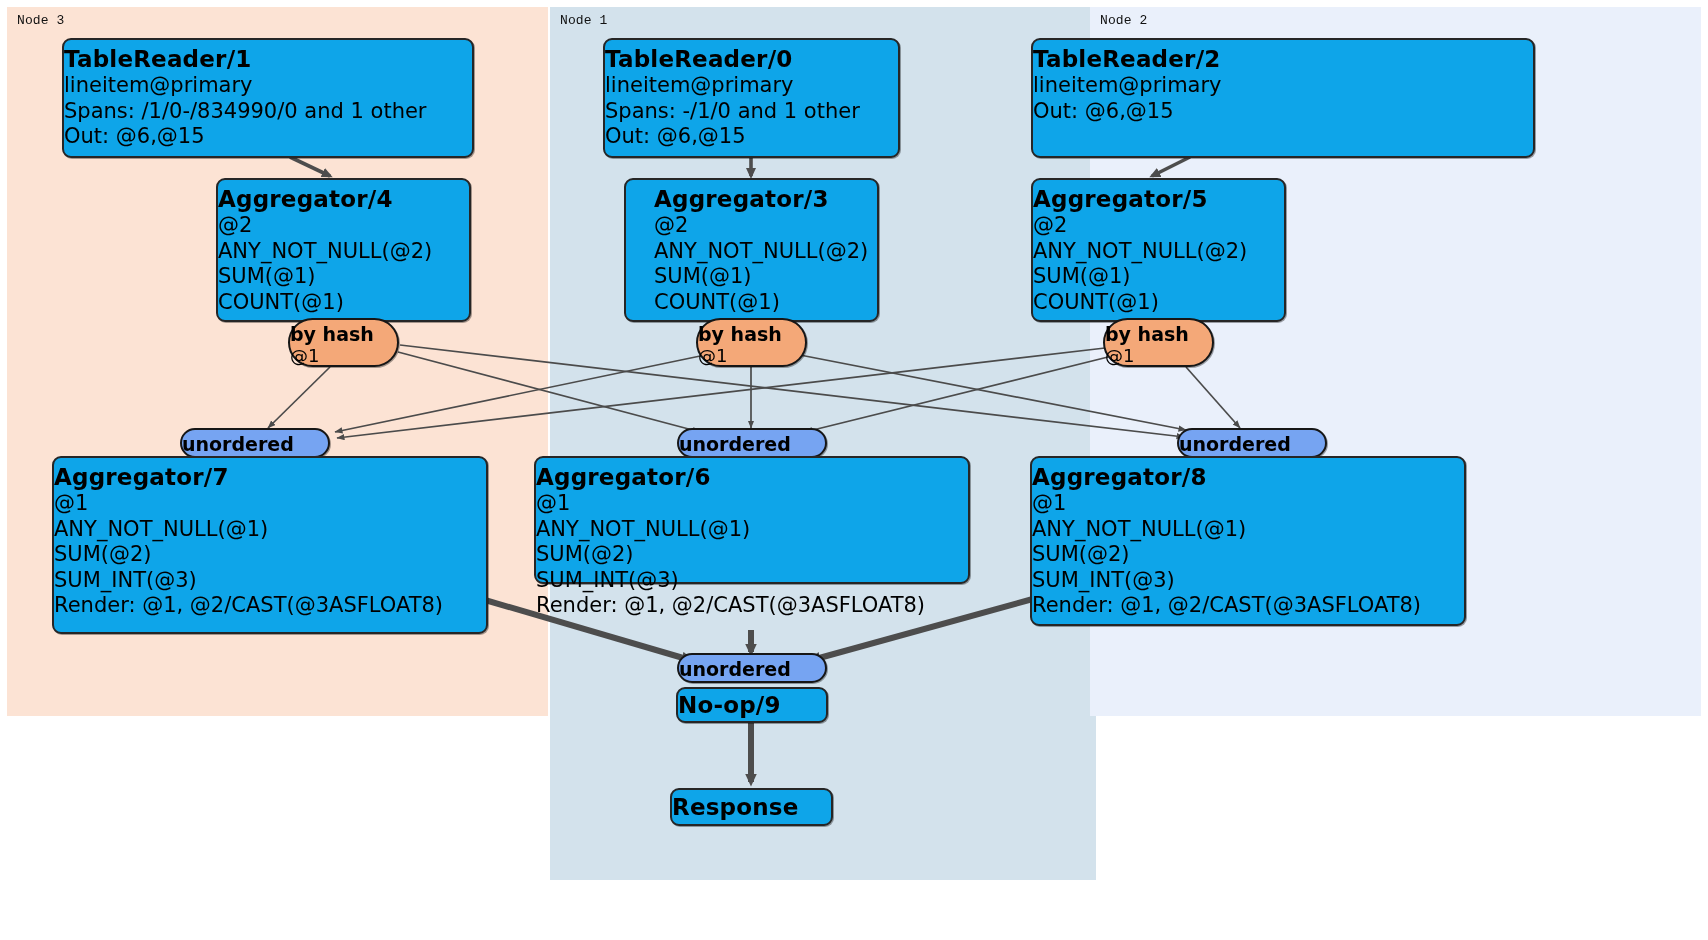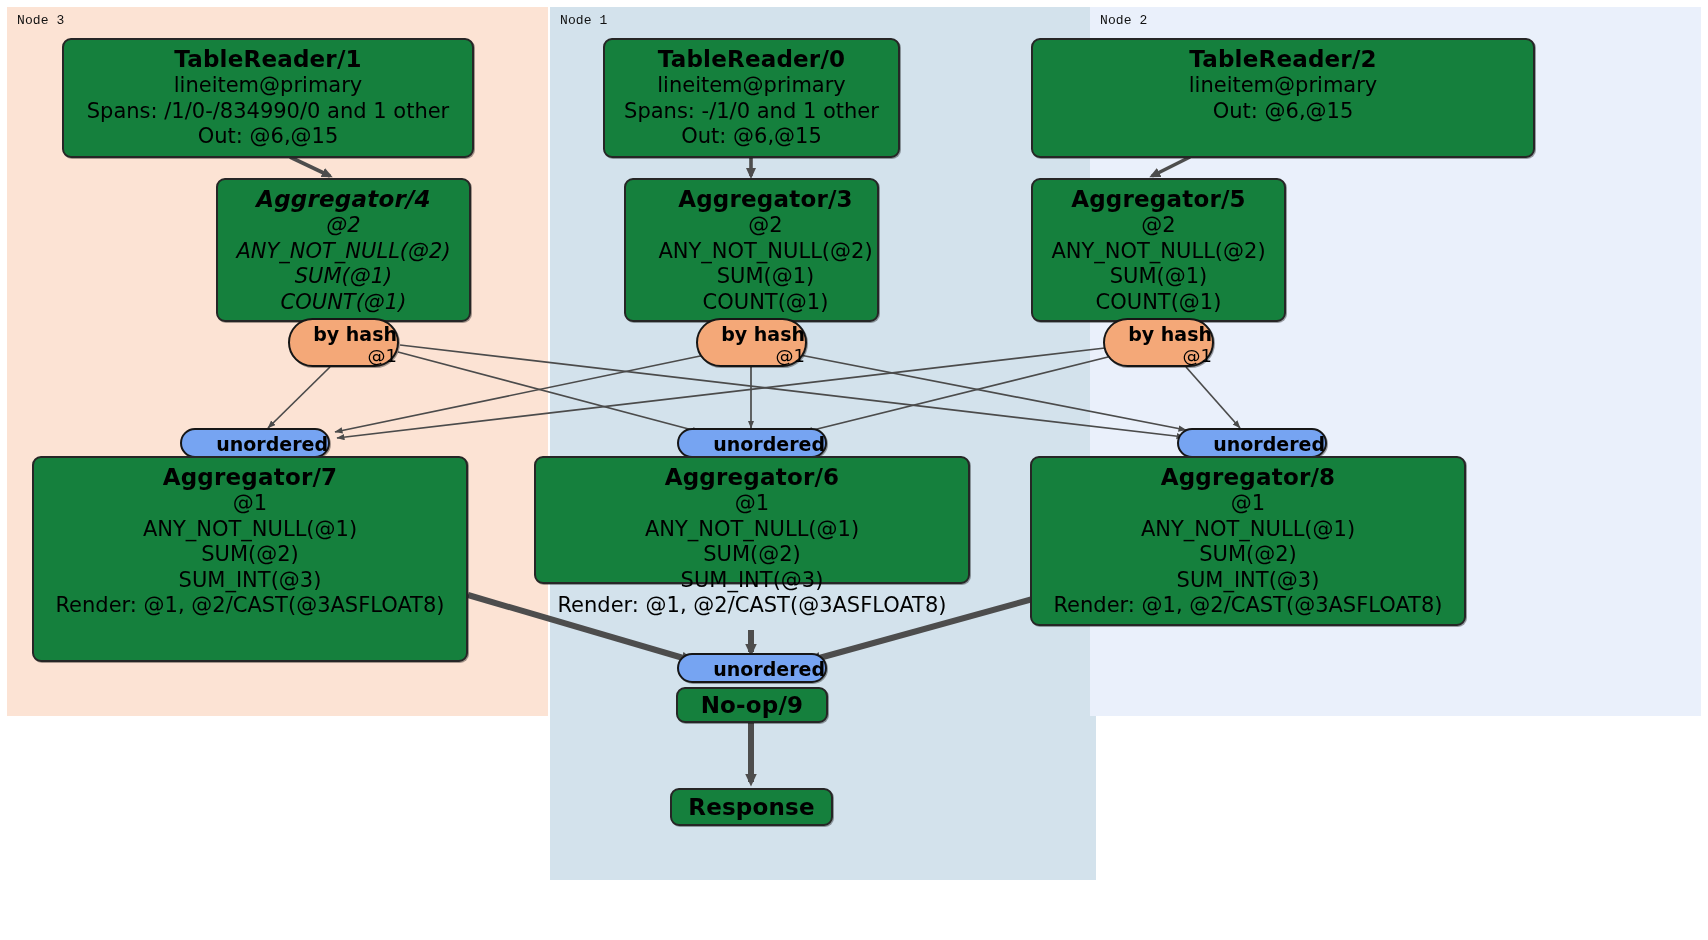--- a/index.html
+++ b/index.html
@@ -11,29 +11,29 @@
   
   .panel{position:absolute;box-sizing:border-box;}
   .panel .panel-label{position:absolute;left:10px;top:6px;font-size:13px;color:#111;
         font-family:Liberation Mono, monospace;letter-spacing:.1px;white-space:nowrap;}
 
   #panel-node3{left:7px;  top:7px;  width:541px; height:709px; background:#fce3d4;}
   #panel-node1{left:550px;top:7px;  width:546px; height:873px; background:#d3e2ec;}
   #panel-node2{left:1090px;top:7px; width:611px; height:709px; background:#eaf0fb;}
 
   
-  .box{position:absolute;box-sizing:border-box;background:#15803d;border:2px solid #262626;
-       border-radius:9px;text-align:center;color:#000;padding-top:5px;
+  .box{position:absolute;box-sizing:border-box;background:#0ea5e9;border:2px solid #262626;
+       border-radius:9px;text-align:left;color:#000;padding-top:5px;
        box-shadow:1px 1px 0 rgba(0,0,0,.35);}
   .box .title{font-weight:bold;font-size:23px;line-height:28px;letter-spacing:.2px;}
   .box .ln{font-size:21px;line-height:25.5px;font-weight:400;}
 
   
   .oval{position:absolute;box-sizing:border-box;border:2px solid #161616;
-        border-radius:999px;text-align:right;color:#000;
+        border-radius:999px;text-align:left;color:#000;
         box-shadow:1px 1px 0 rgba(0,0,0,.35);}
   .oval .t1{font-weight:bold;font-size:19px;line-height:22px;}
   .oval .t2{font-size:18px;line-height:21px;}
   .by-hash{background:#f4a878;}
   .unordered{background:#76a4f2;}
 
   svg.wires{position:absolute;left:0;top:0;width:1708px;height:940px;overflow:visible;}
   .thin{stroke:#4b4b4b;stroke-width:1.7px;fill:none;}
   .thick{stroke:#4d4d4d;stroke-width:6px;fill:none;}
   .med{stroke:#4d4d4d;stroke-width:3.6px;fill:none;}
@@ -102,21 +102,21 @@
     <div class="ln">Spans: -/1/0 and 1 other</div>
     <div class="ln">Out: @6,@15</div>
   </div>
 
   <div class="box" style="left:1031px;top:38px;width:504px;height:120px;">
     <div class="title">TableReader/2</div>
     <div class="ln">lineitem@primary</div>
     <div class="ln">Out: @6,@15</div>
   </div>
 
-  <div class="box" style="left:216px;top:178px;width:255px;height:144px;font-style:italic;">
+  <div class="box" style="left:216px;top:178px;width:255px;height:144px;">
     <div class="title">Aggregator/4</div>
     <div class="ln">@2</div>
     <div class="ln">ANY_NOT_NULL(@2)</div>
     <div class="ln">SUM(@1)</div>
     <div class="ln">COUNT(@1)</div>
   </div>
 
   <div class="box" style="left:624px;top:178px;width:255px;height:144px;padding-left:28px;">
     <div class="title">Aggregator/3</div>
     <div class="ln">@2</div>
@@ -153,21 +153,21 @@
   </div>
 
   <div class="oval unordered" style="left:677px;top:428px;width:150px;height:30px;padding-top:3px;">
     <div class="t1">unordered</div>
   </div>
 
   <div class="oval unordered" style="left:1177px;top:428px;width:150px;height:30px;padding-top:3px;">
     <div class="t1">unordered</div>
   </div>
 
-  <div class="box" style="left:32px;top:456px;width:436px;height:206px;">
+  <div class="box" style="left:52px;top:456px;width:436px;height:178px;">
     <div class="title">Aggregator/7</div>
     <div class="ln">@1</div>
     <div class="ln">ANY_NOT_NULL(@1)</div>
     <div class="ln">SUM(@2)</div>
     <div class="ln">SUM_INT(@3)</div>
     <div class="ln">Render: @1, @2/CAST(@3ASFLOAT8)</div>
   </div>
 
   <div class="box" style="left:534px;top:456px;width:436px;height:128px;">
     <div class="title">Aggregator/6</div>

